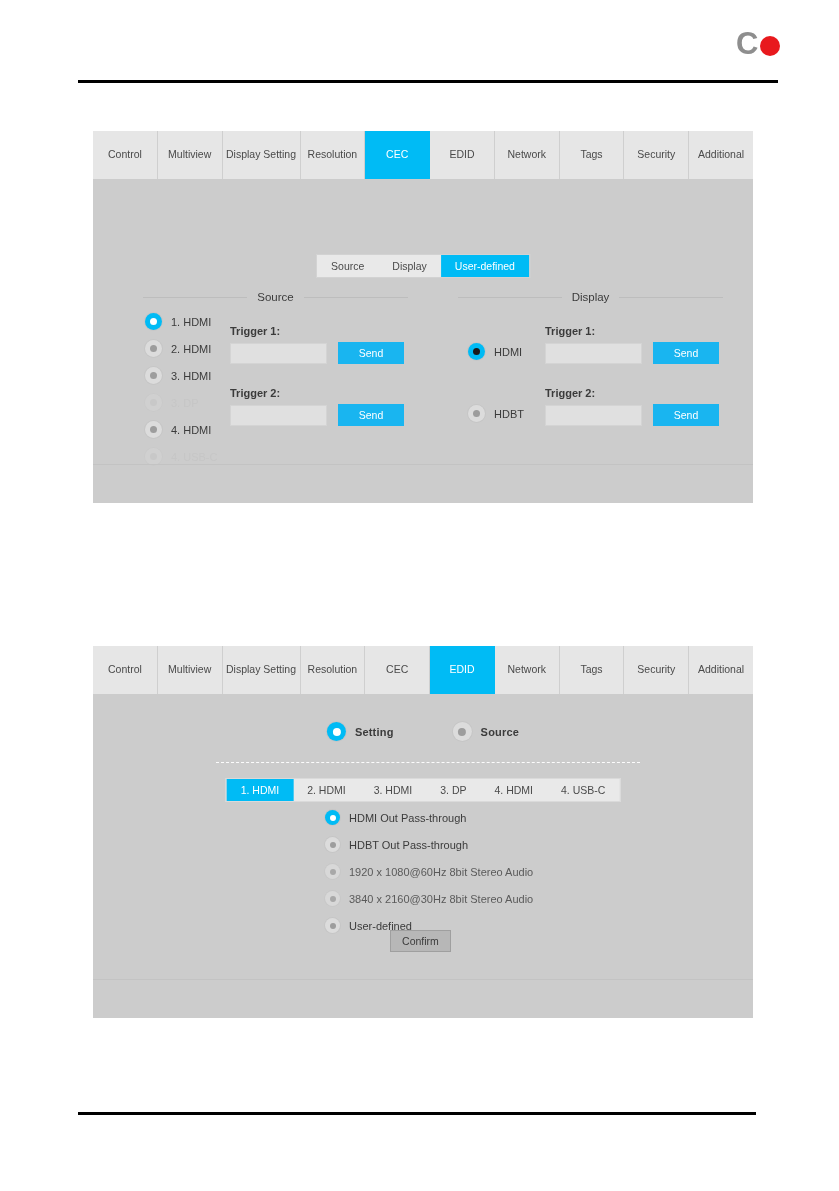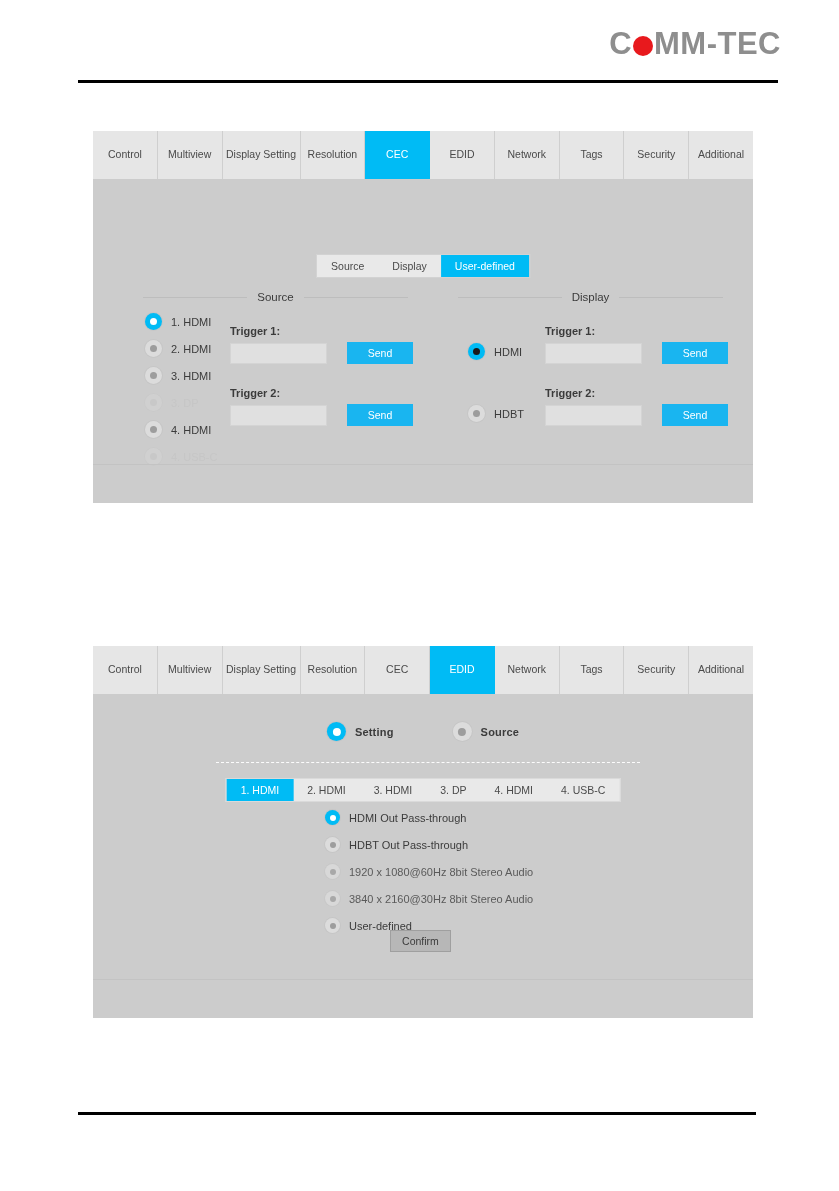--- a/index.html
+++ b/index.html
@@ -211,21 +211,21 @@
   .src-list .radio-row { margin-bottom: 10px; }
 
   
   .trig-block { position: absolute; }
   .trig-label {
     font-size: 11px;
     font-weight: bold;
     color: #3b3b3b;
     margin-bottom: 5px;
   }
-  .trig-row { display: flex; align-items: center; gap: 20px; }
+  .trig-row { display: flex; align-items: center; gap: 11px; }
   .trig-input {
     width: 97px;
     height: 21px;
     background: #e0e0e0;
     border: 1px solid #d4d4d4;
     box-sizing: border-box;
   }
   .send-btn {
     width: 66px;
     height: 22px;
@@ -313,21 +313,20 @@
     justify-content: center;
   }
 </style>
 </head>
 <body>
 
 <div class="header">
   <div class="brand">
     <span class="b-pre">C</span>
     <span class="b-dot"></span>
-    <span class="b-post">MM-TEC</span>
   </div>
 </div>
 <div class="rule-top"></div>
 
 <div class="panel panel-cec">
 
   <div class="tabbar">
     <div class="tab">
         <span>Control</span>
       </div>

